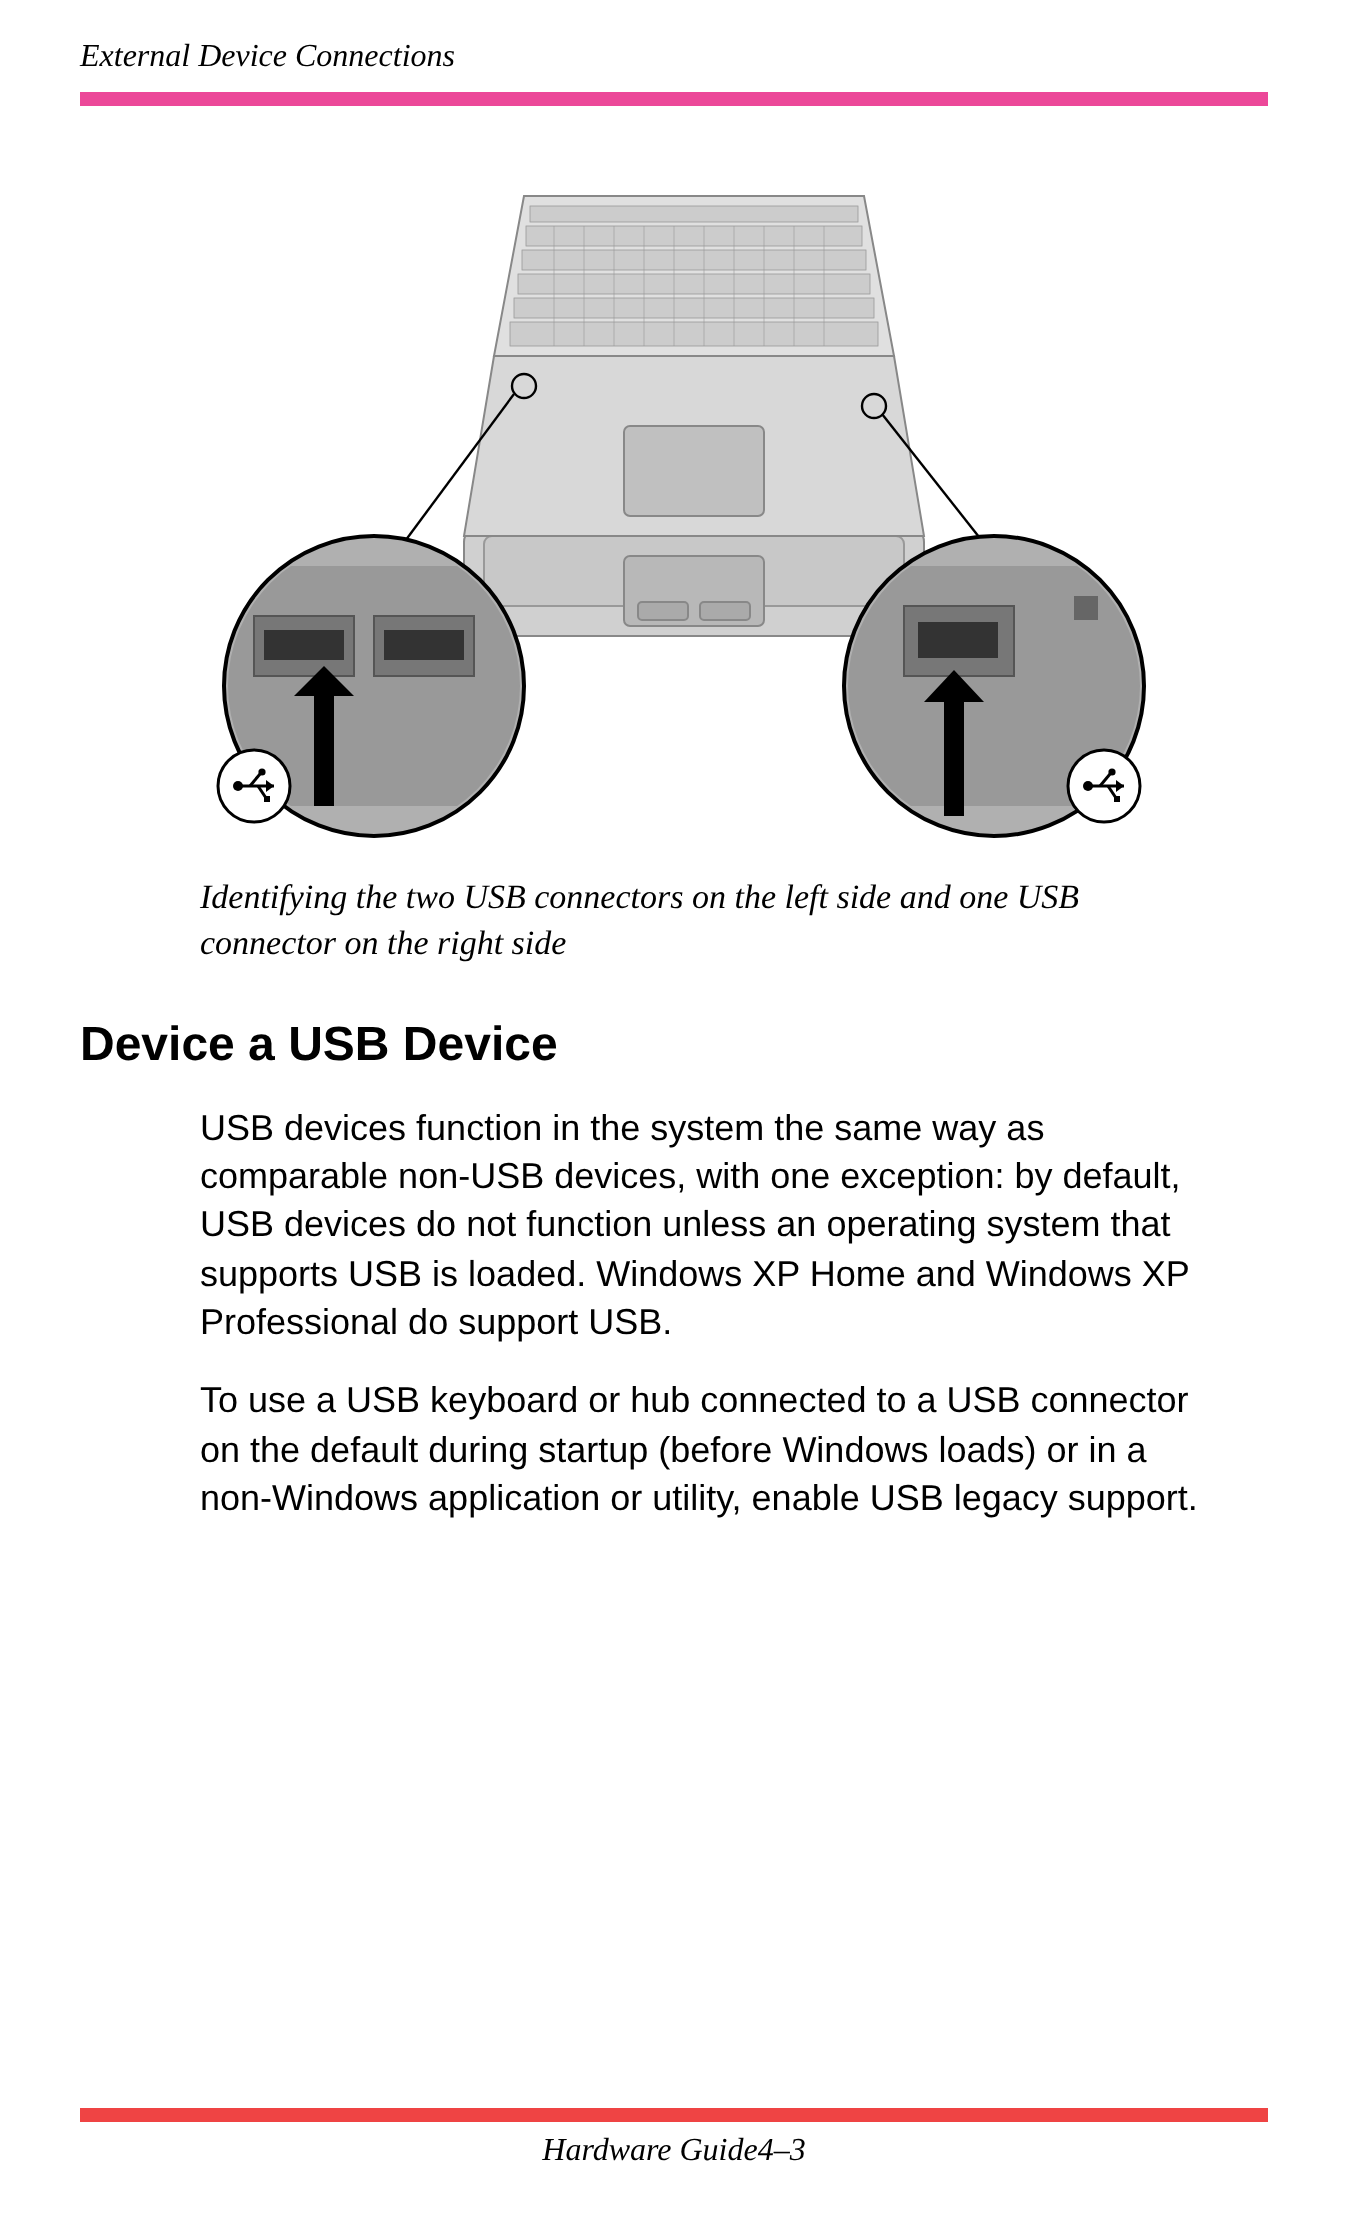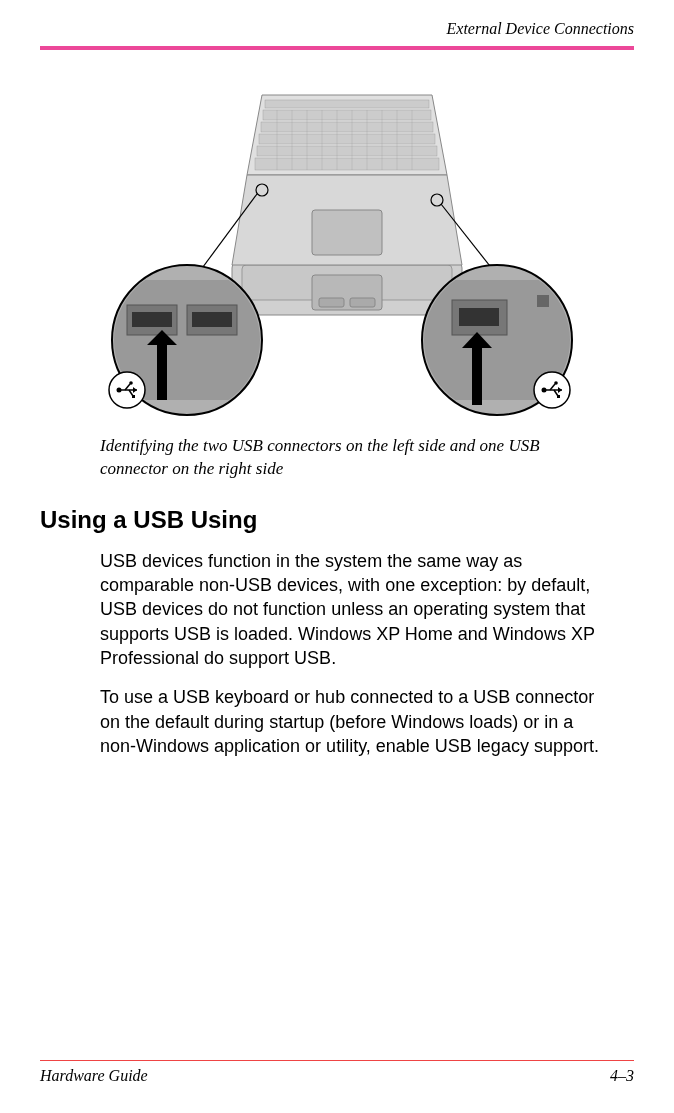--- a/index.html
+++ b/index.html
@@ -10,25 +10,25 @@
     body {
       width: 674px;
       height: 1113px;
       background: #fff;
       font-family: Georgia, 'Times New Roman', serif;
       color: #000;
       position: relative;
       padding: 20px 40px 30px 40px;
     }
     .header {
-      text-align: right;
+      text-align: left;
       font-style: italic;
       font-size: 16px;
       padding-bottom: 8px;
-      border-bottom: 4px solid #ec4899;
+      border-bottom: 7px solid #ec4899;
       margin-bottom: 30px;
     }
     .figure-area {
       text-align: center;
       margin: 20px 0 15px 0;
       height: 340px;
       position: relative;
     }
     .laptop-svg {
       width: 480px;
@@ -50,24 +50,24 @@
       font-family: Liberation Sans, sans-serif;
       font-size: 18px;
       line-height: 1.35;
       margin: 0 20px 15px 60px;
     }
     .footer {
       position: absolute;
       bottom: 28px;
       left: 40px;
       right: 40px;
-      border-top: 1px solid #ef4444;
+      border-top: 7px solid #ef4444;
       padding-top: 6px;
       display: flex;
-      justify-content: space-between;
+      justify-content: center;
       font-style: italic;
       font-size: 16px;
     }
   </style>
 </head>
 <body>
 
 <div class="header">
   <span>External Device Connections</span>
 </div>
@@ -161,21 +161,21 @@
       <line x1="-2" y1="0" x2="3" y2="-6" stroke="#000" stroke-width="1.5"></line>
       <circle cx="4" cy="-7" r="1.8" fill="#000"></circle>
       <line x1="2" y1="0" x2="6" y2="6" stroke="#000" stroke-width="1.5"></line>
       <rect x="5" y="5" width="3" height="3" fill="#000"></rect>
     </g>
   </svg>
 </div>
 
 <div class="figure-caption">Identifying the two USB connectors on the left side and one USB connector on the right side</div>
 
-<h2 class="section-heading">Using a USB Using</h2>
+<h2 class="section-heading">Device a USB Device</h2>
 
 <p class="body-text">USB devices function in the system the same way as comparable non-USB devices, with one exception: by default, USB devices do not function unless an operating system that supports USB is loaded. Windows XP Home and Windows XP Professional do support USB.</p>
 
 <p class="body-text">To use a USB keyboard or hub connected to a USB connector on the default during startup (before Windows loads) or in a non-Windows application or utility, enable USB legacy support.</p>
 
 <div class="footer">
   <span>Hardware Guide</span>
   <span>4–3</span>
 </div>
 

